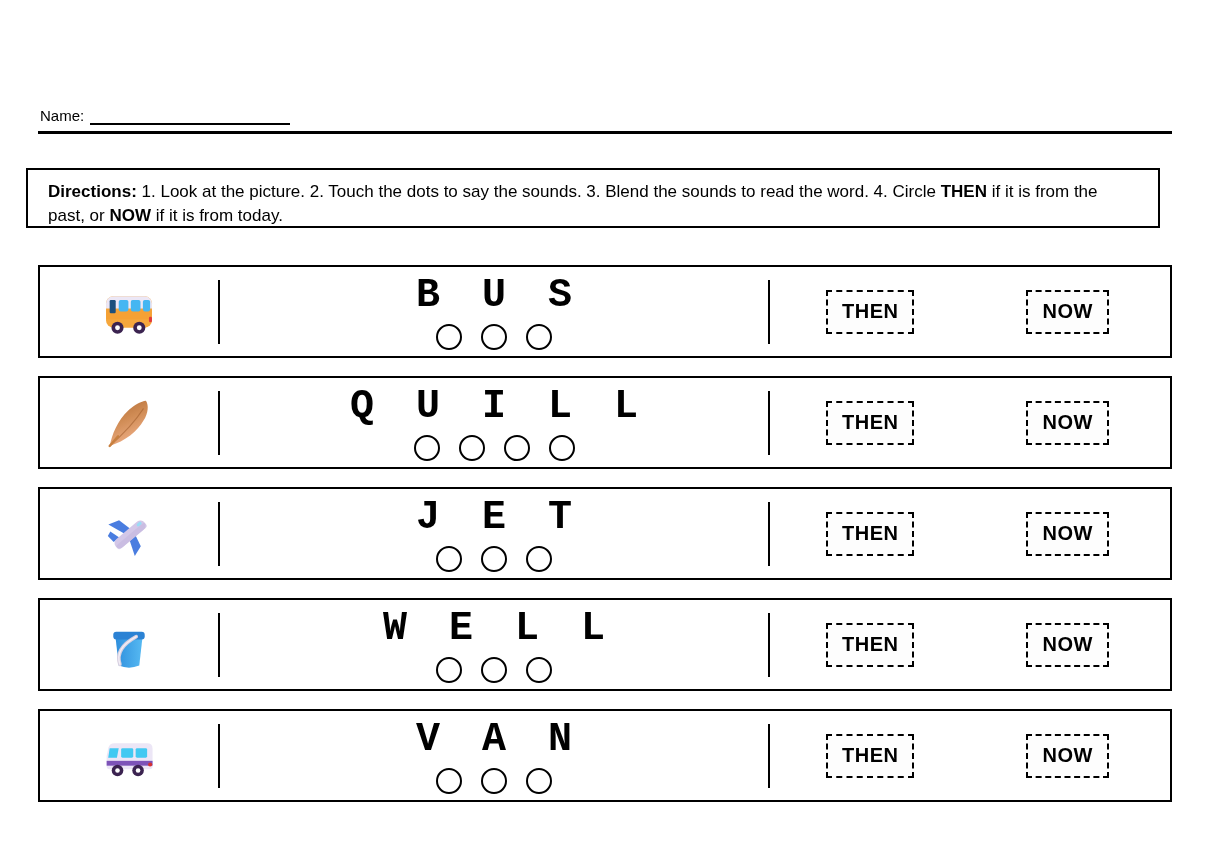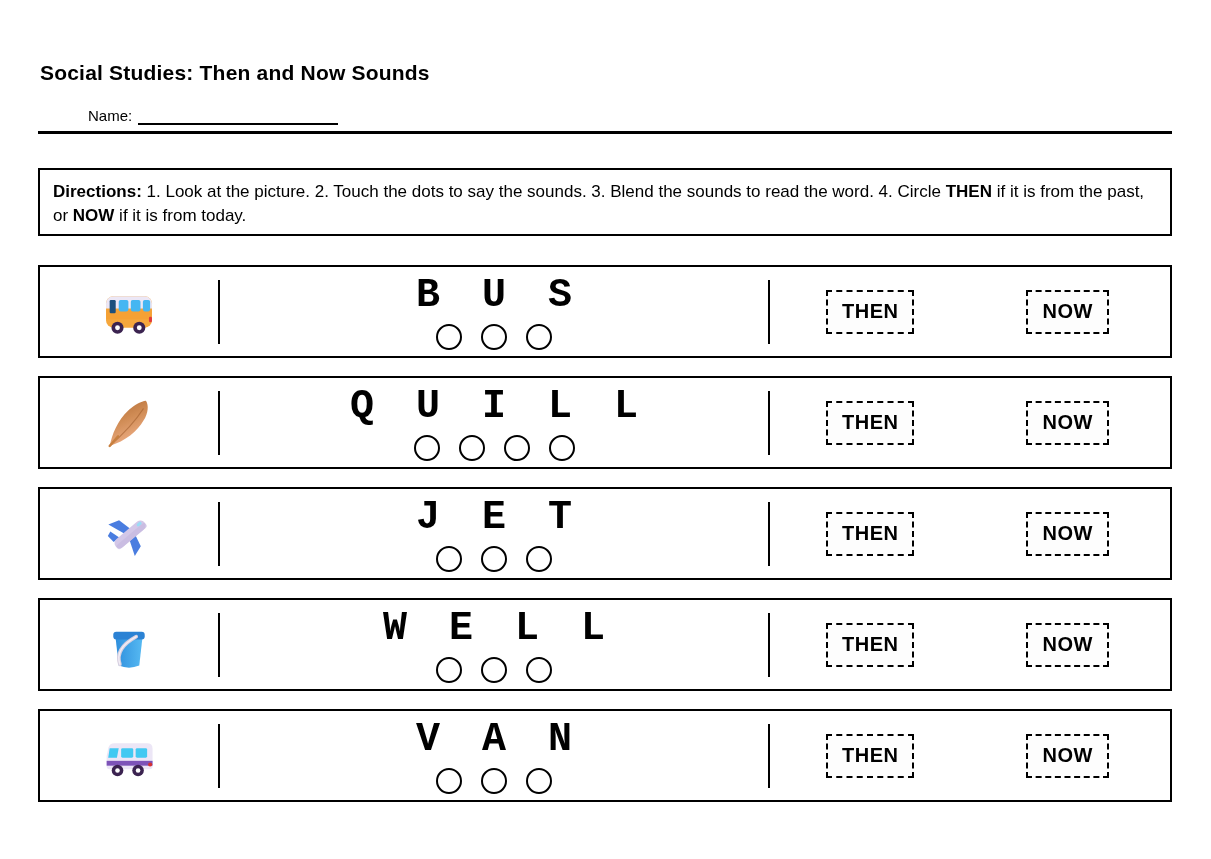--- a/index.html
+++ b/index.html
@@ -15,35 +15,34 @@
 
   .title {
     position:absolute; left:40px; top:61px;
     font-size:21px; font-weight:bold; letter-spacing:.2px;
   }
 
   .id-row {
     position:absolute; left:40px; right:41px; top:107px;
     display:flex; justify-content:space-between; align-items:flex-end;
     font-size:15px;
-    margin-left:48px;
   }
   .id-group { display:flex; align-items:flex-end; }
   .id-label { padding-right:6px; line-height:18px; }
   .write-line { width:200px; border-bottom:2px solid #000; height:17px; }
 
   .top-rule {
     position:absolute; left:38px; width:1134px; top:131px; height:3px;
     background:#000;
   }
 
   .directions {
-    position:absolute; left:38px; width:1134px; top:168px; height:68px;
+    position:absolute; left:26px; width:1134px; top:168px; height:60px;
     border:2px solid #000;
-    padding:10px 13px;
+    padding:10px 20px;
     font-size:17px; line-height:24px;
   }
   .directions b { font-weight:bold; }
 
   .rows { position:absolute; left:38px; top:265px; width:1134px; }
   .row {
     width:1134px; height:93px; margin-bottom:18px;
     border:2px solid #000;
     display:flex; align-items:stretch;
     background:#fff;
@@ -80,21 +79,20 @@
     display:flex; align-items:center; justify-content:center;
     font-size:20px; font-weight:bold; letter-spacing:.5px;
     cursor:pointer;
   }
 </style>
 </head>
 <body>
 
 <div class="sheet">
 
-  <div class="title">Social Studies: Then and Now Sounds</div>
 
   <div class="id-row">
     <div class="id-group">
       <span class="id-label">Name:</span>
       <span class="write-line"></span>
     </div>
   </div>
 
   <div class="top-rule"></div>
 

